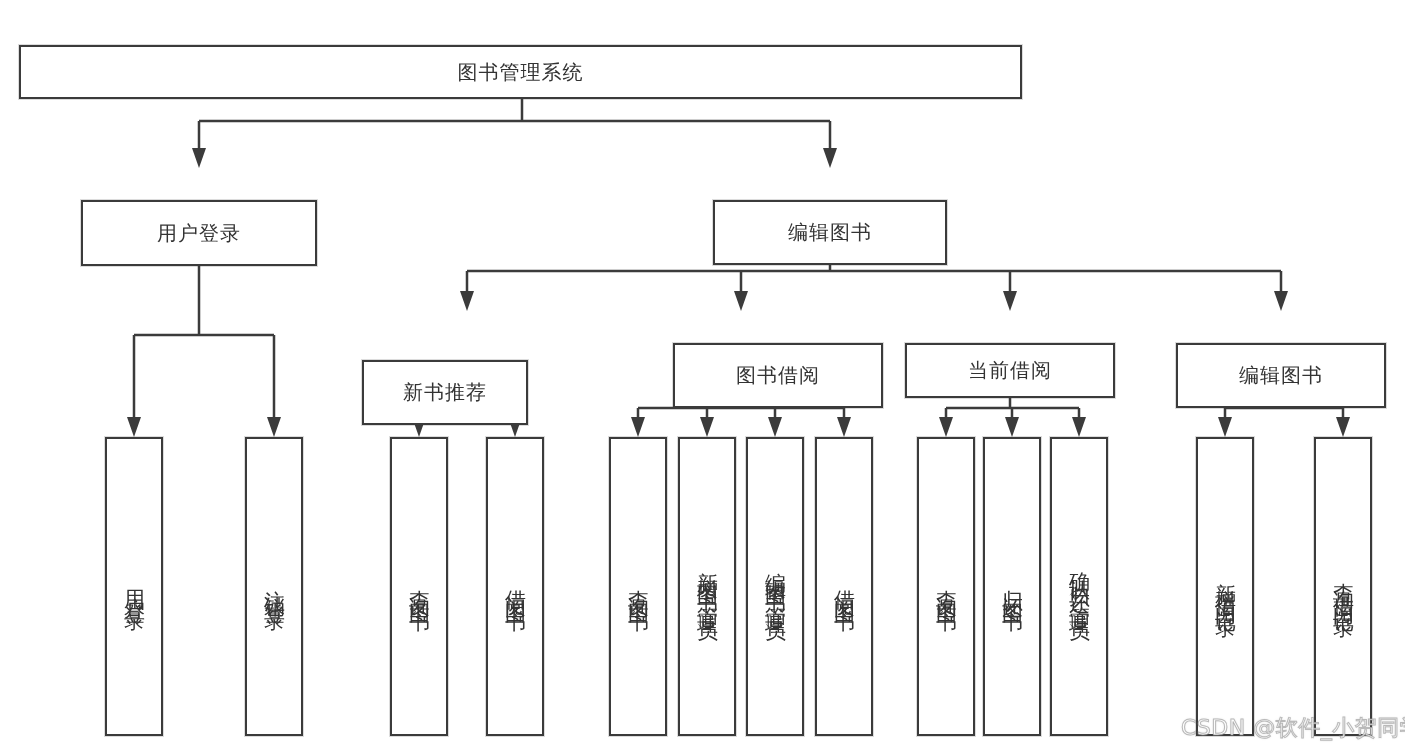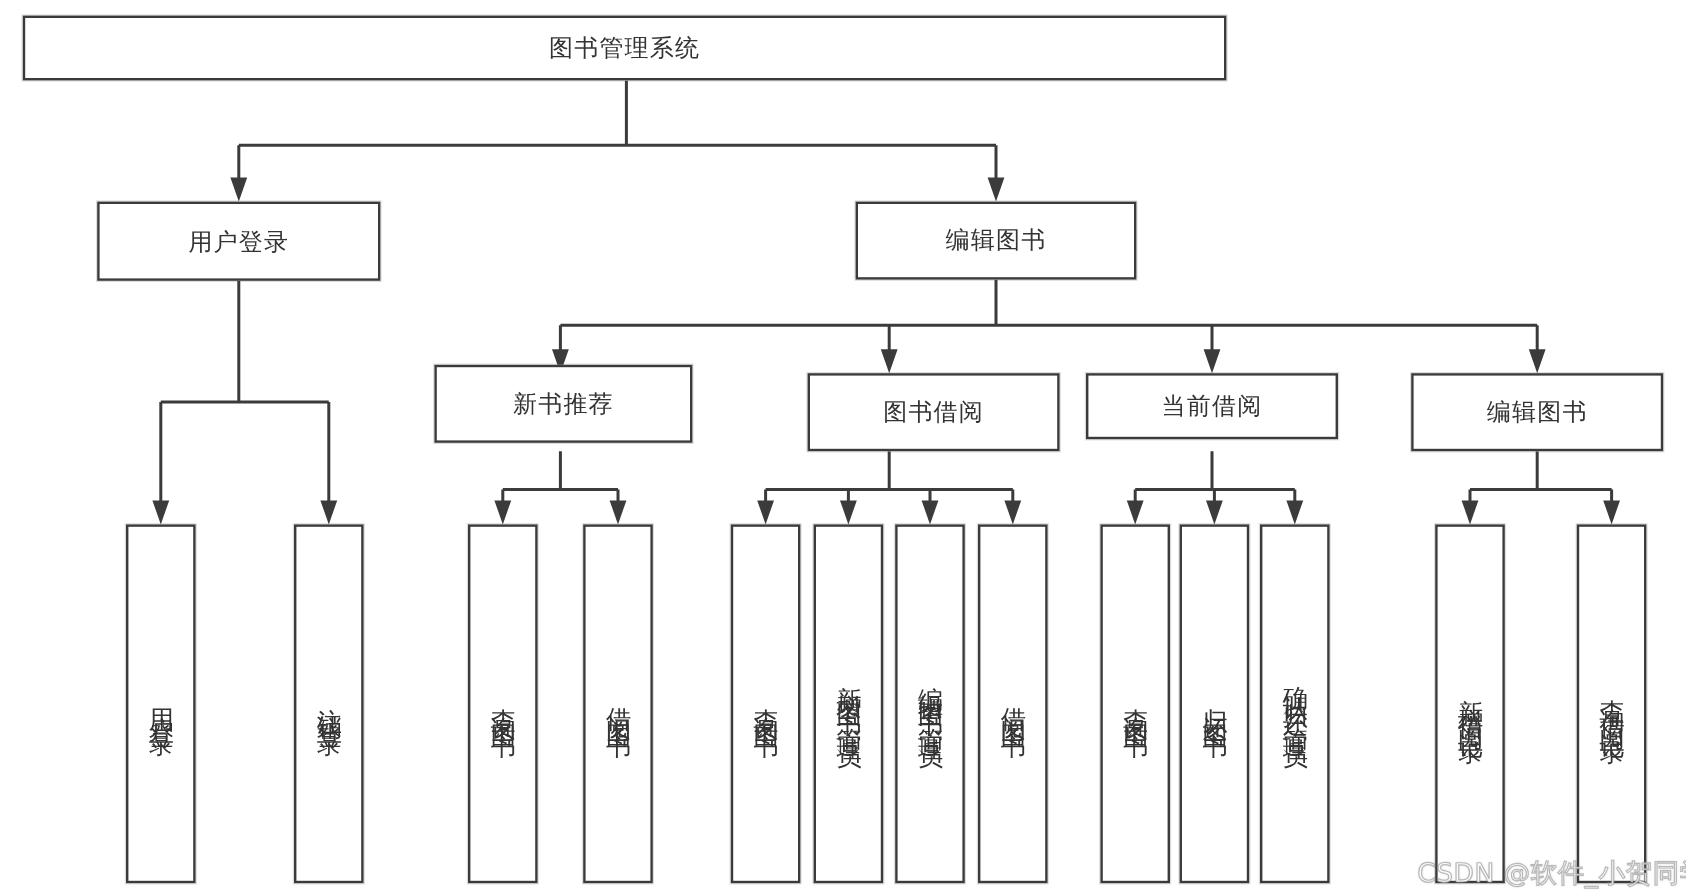--- a/index.html
+++ b/index.html
@@ -9,21 +9,21 @@
     font-family:"DejaVu Sans","Liberation Sans",sans-serif;
     color:#333333;
   }
   .box{
     position:absolute;box-sizing:border-box;
     background:#ffffff;border:2.5px solid #3b3b3b;
     box-shadow:0 0 0 1px rgba(59,59,59,0.18);
     display:flex;align-items:center;justify-content:center;
     text-align:center;
   }
-  .h{font-size:20px;letter-spacing:1px;}
+  .h{font-size:20px;letter-spacing:1px;margin-top:32px;}
   .root{font-size:20px;}
   .leaf{
     writing-mode:vertical-rl;text-orientation:mixed;
     font-size:21px;letter-spacing:7px;line-height:1;
   }
   #wires{position:absolute;left:0;top:0;pointer-events:none;}
   .watermark{
     position:absolute;left:1181px;top:713px;
     font-size:22px;letter-spacing:0.5px;white-space:nowrap;
     color:rgba(255,255,255,0.92);
@@ -65,21 +65,21 @@
     <polygon points="1218,417 1232,417 1225,437"></polygon>
     <polygon points="1336,417 1350,417 1343,437"></polygon>
   </g>
 </svg>
 
 <div class="box h root" style="left:19px;top:13px;width:1003px;height:54px">图书管理系统</div>
 
 <div class="box h" style="left:81px;top:168px;width:236px;height:66px">用户登录</div>
 <div class="box h" style="left:713px;top:168px;width:234px;height:65px">编辑图书</div>
 
-<div class="box h" style="left:362px;top:304px;width:215px;height:65px">新书推荐</div>
+<div class="box h" style="left:362px;top:328px;width:166px;height:65px">新书推荐</div>
 <div class="box h" style="left:673px;top:311px;width:210px;height:65px">图书借阅</div>
 <div class="box h" style="left:905px;top:311px;width:210px;height:55px">当前借阅</div>
 <div class="box h" style="left:1176px;top:311px;width:210px;height:65px">编辑图书</div>
 
 <div class="box leaf" style="left:105px;top:437px;width:58px;height:299px">用户登录</div>
 <div class="box leaf" style="left:245px;top:437px;width:58px;height:299px">注销登录</div>
 
 <div class="box leaf" style="left:390px;top:437px;width:58px;height:299px">查询图书</div>
 <div class="box leaf" style="left:486px;top:437px;width:58px;height:299px">借阅图书</div>
 

